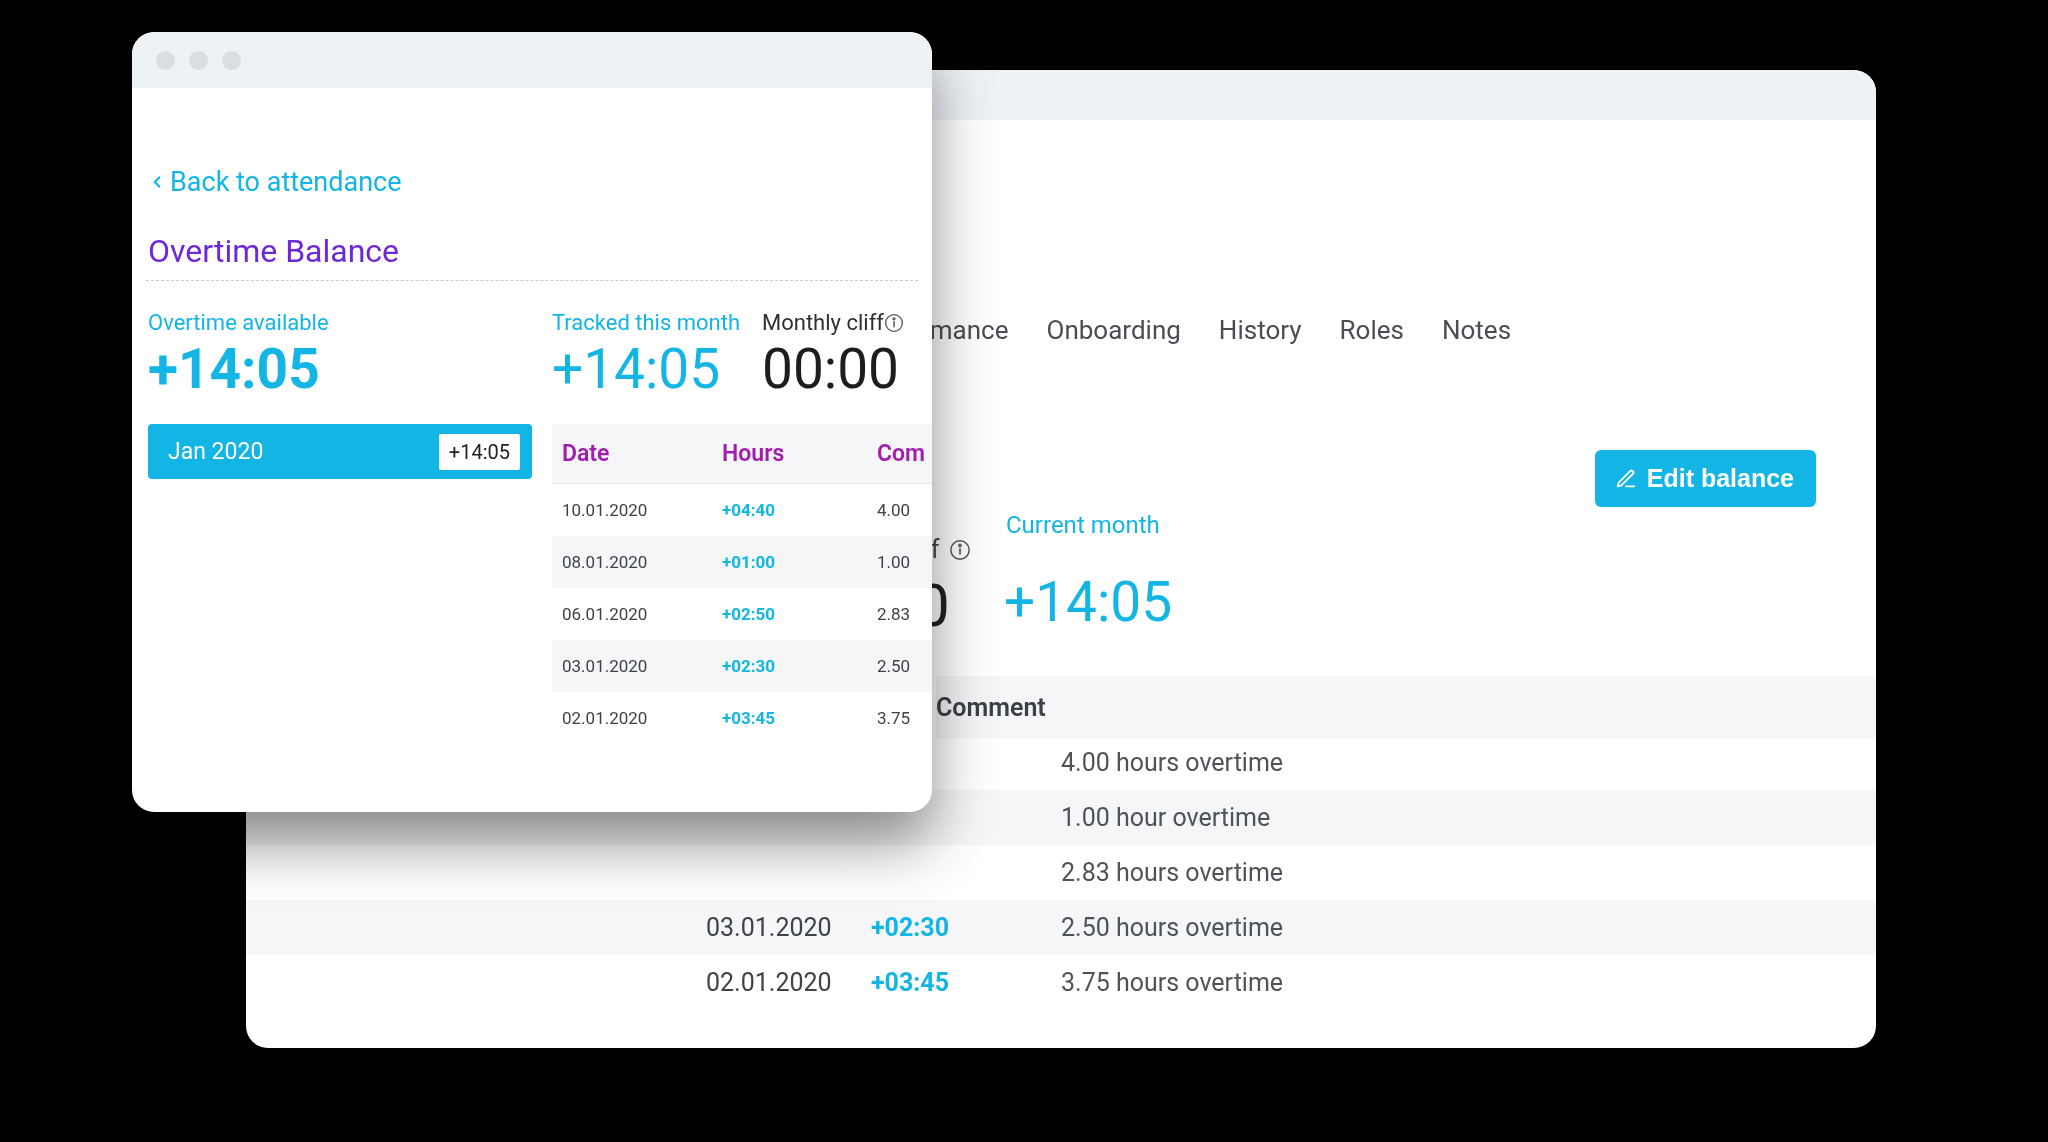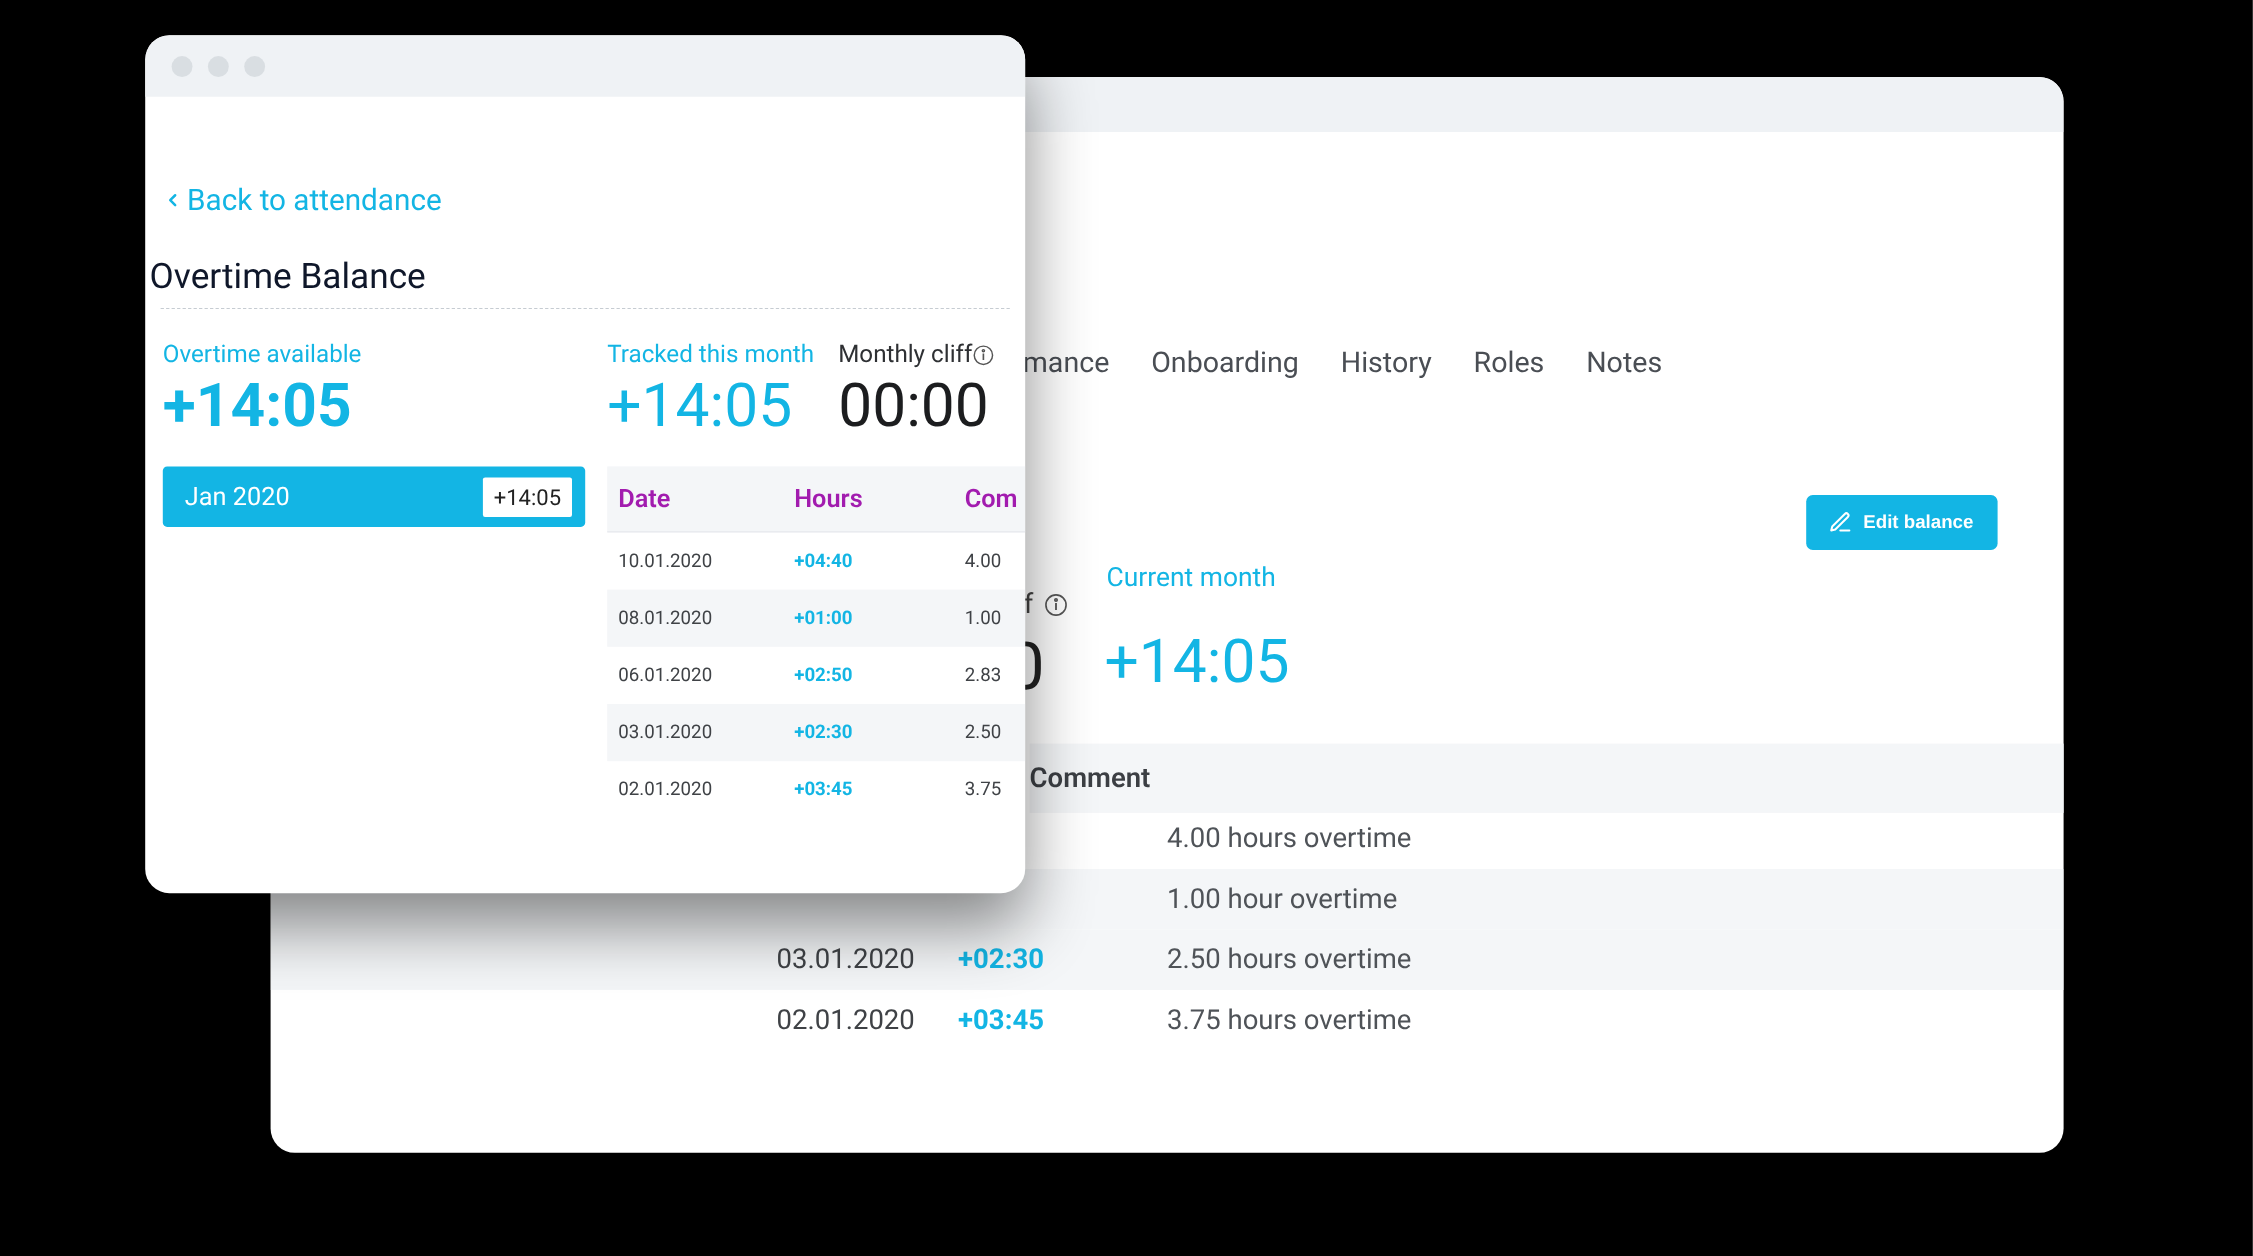--- a/index.html
+++ b/index.html
@@ -51,21 +51,21 @@
   }
   .tab-item{ color:#4a4e54; }
   .edit-btn{
     position:absolute;
     right:60px; top:380px;
     background:var(--accent);
     color:#fff;
     border:none;
     border-radius:6px;
     padding:14px 22px 14px 20px;
-    font-size:17px;
+    font-size:25px;
     font-weight:600;
     display:flex;
     align-items:center;
     gap:10px;
     cursor:pointer;
   }
   .edit-btn svg{width:22px;height:22px;}
   .cliff-wrap{
     position:absolute;
     left:670px; top:465px;
@@ -141,24 +141,24 @@
     color:var(--accent);
     font-size:27px;
     display:flex;
     align-items:center;
     gap:4px;
     cursor:pointer;
   }
   .back-link svg{width:18px;height:18px;}
   .page-title{
     position:absolute;
-    left:4px; top:200px;
+    left:16px; top:200px;
     font-size:32px;
     font-weight:400;
-    color:#0f172a;
+    color:#6d28d9;
   }
   .title-rule{
     position:absolute;
     left:14px; right:14px; top:248px;
     border-top:1px dashed #c6ccd2;
   }
   .stat-block{position:absolute; top:278px;}
   .stat-lbl{font-size:22px;color:var(--accent);}
   .stat-lbl.dark{color:#2e3033;}
   .stat-val{font-size:55px;font-weight:700;color:var(--accent);line-height:1.05;margin-top:6px;}
@@ -259,20 +259,25 @@
     <div class="brow">
       <span class="d"></span>
       <span class="h"></span>
       <span class="cm">4.00 hours overtime</span>
     </div>
     <div class="brow alt">
       <span class="d"></span>
       <span class="h"></span>
       <span class="cm">1.00 hour overtime</span>
     </div>
+    <div class="brow">
+      <span class="d"></span>
+      <span class="h"></span>
+      <span class="cm">2.83 hours overtime</span>
+    </div>
     <div class="brow alt">
       <span class="d">03.01.2020</span>
       <span class="h">+02:30</span>
       <span class="cm">2.50 hours overtime</span>
     </div>
     <div class="brow">
       <span class="d">02.01.2020</span>
       <span class="h">+03:45</span>
       <span class="cm">3.75 hours overtime</span>
     </div>

